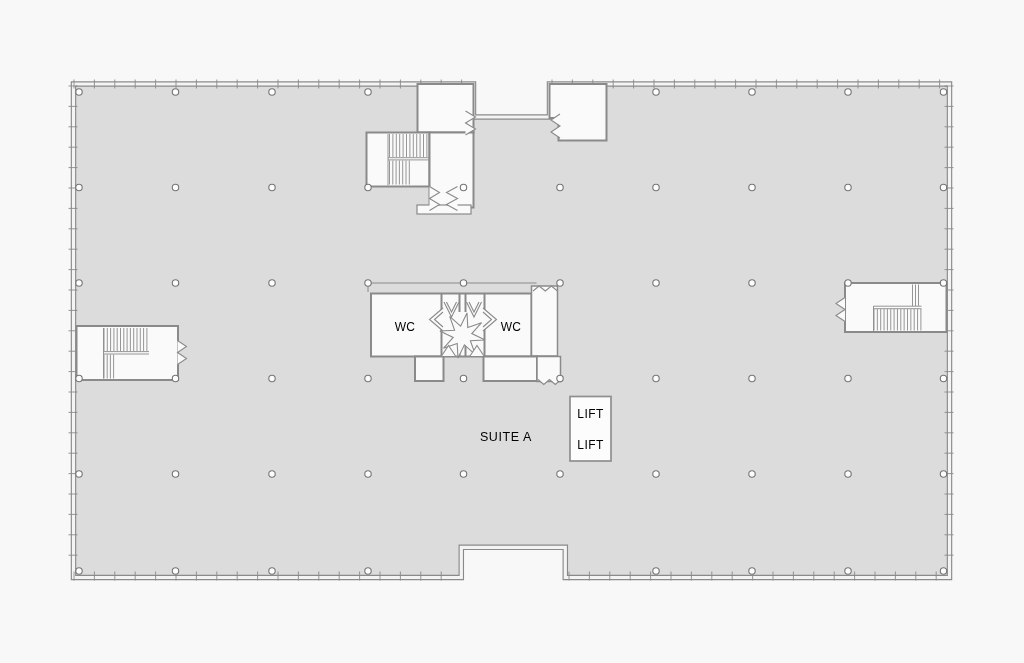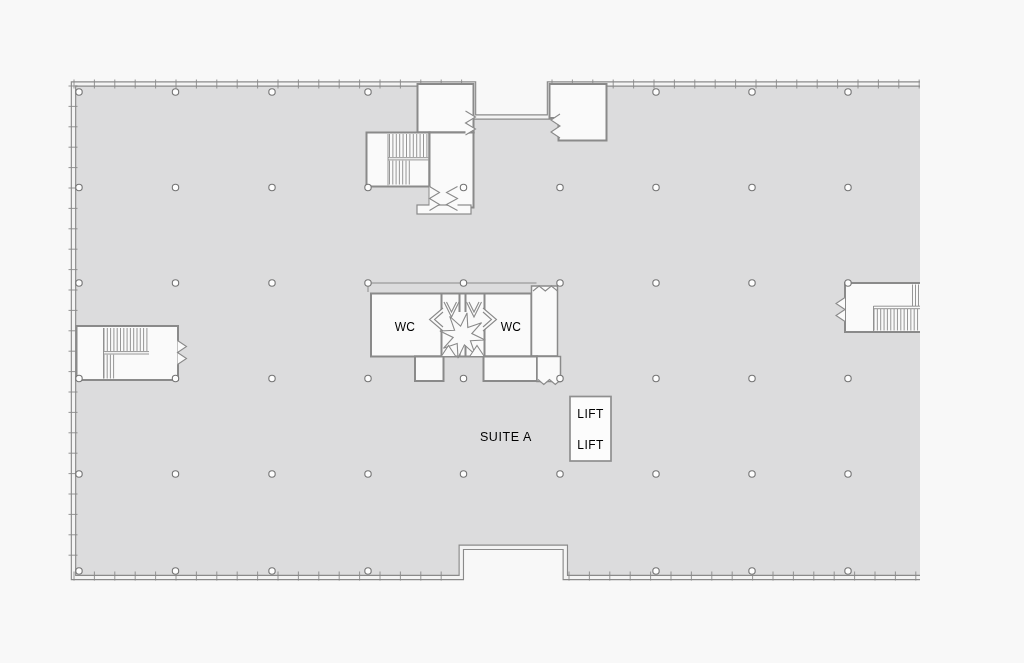--- a/index.html
+++ b/index.html
@@ -1,20 +1,20 @@
 <!DOCTYPE html>
 <html style="--bg: #f8f8f8; --floor: #dcdcdd; --line: #8a8a8a; --core: #f4f4f4; --room: #fafafa; --text: #000000;"><head>
 <meta charset="utf-8">
 <style>
   :root{
     --bg:#f8f8f8; --floor:#dcdcdd; --line:#8a8a8a; --core:#f4f4f4;
     --room:#fafafa; --text:#000000;
   }
   html,body{margin:0;padding:0;background:var(--bg);}
-  .canvas{width:920px;height:663px;position:relative;background:var(--bg);overflow:hidden;}
+  .canvas{width:1024px;height:663px;position:relative;background:var(--bg);overflow:hidden;}
   svg{display:block;}
   .floor-fill{fill:var(--floor);stroke:none;}
   .wall-edge{fill:none;stroke:var(--line);stroke-width:5.5;stroke-linejoin:miter;}
   .wall-core{fill:none;stroke:var(--core);stroke-width:3.2;stroke-linejoin:miter;}
   .room{fill:var(--room);stroke:var(--line);}
   .s2{stroke-width:2;}
   .s15{stroke-width:1.5;}
   .s12{stroke-width:1.2;}
   .thin{stroke:var(--line);stroke-width:1;fill:none;}
   .w2{stroke:var(--line);stroke-width:2;fill:none;}

